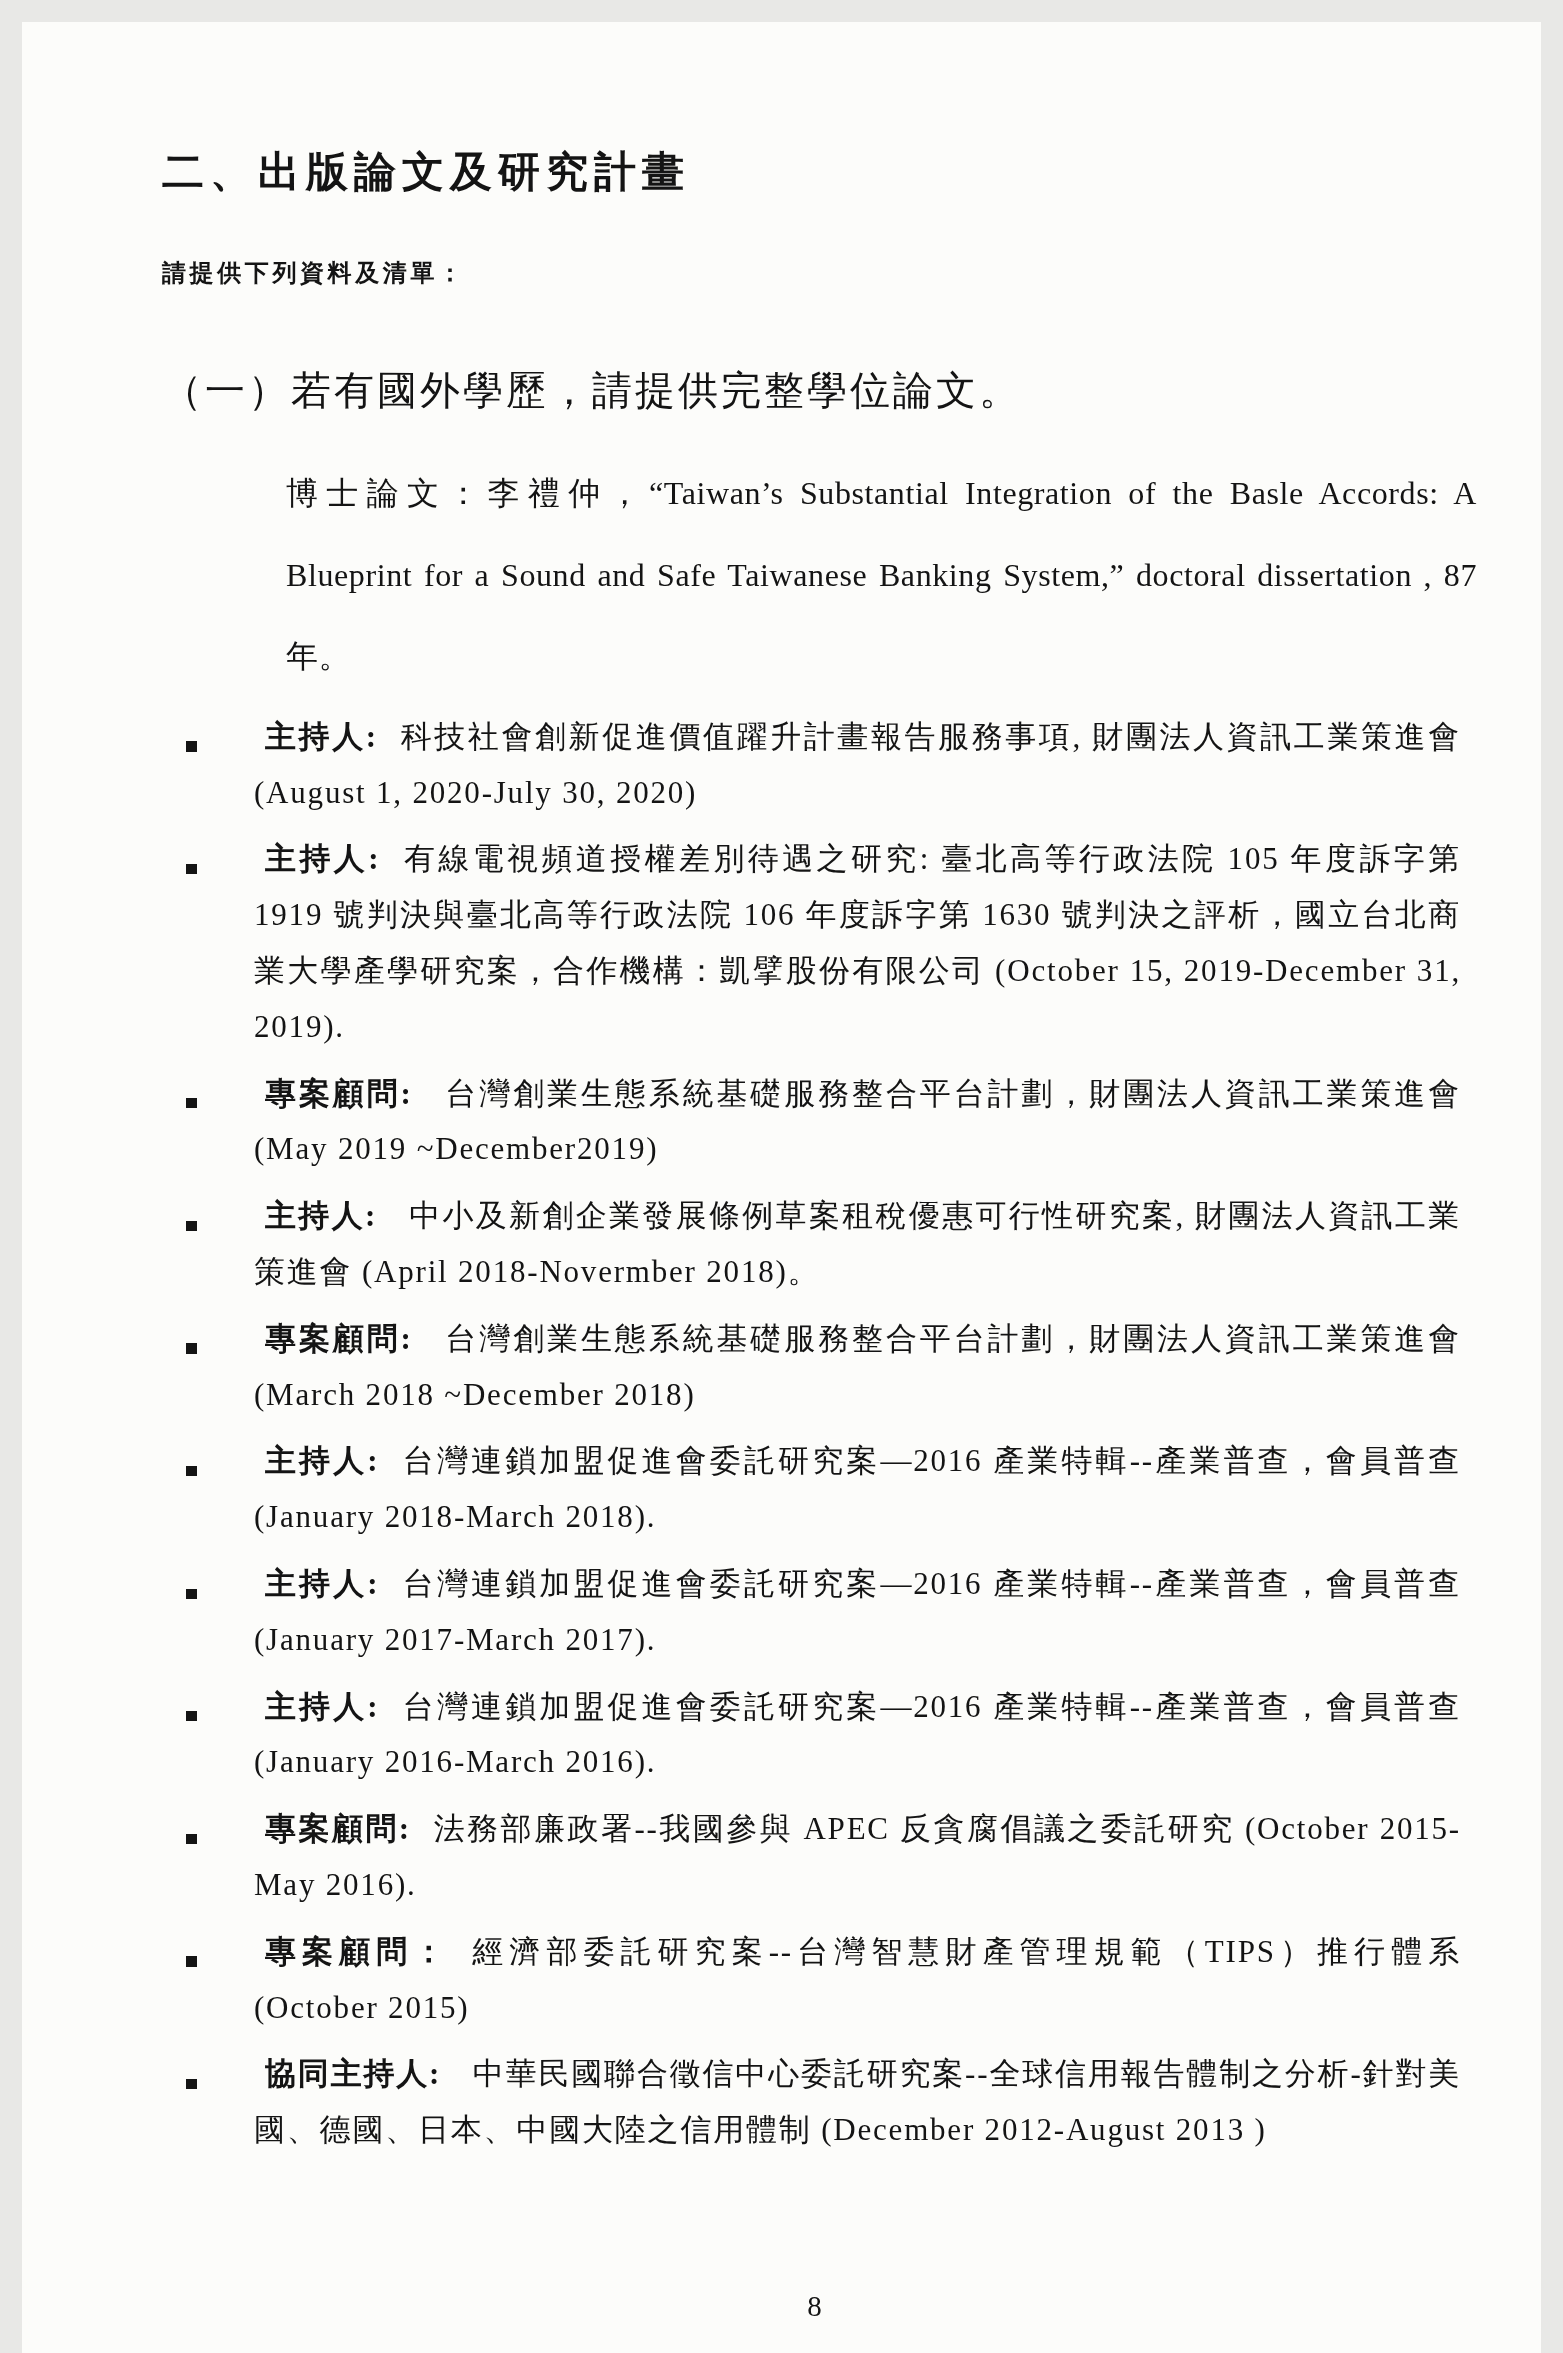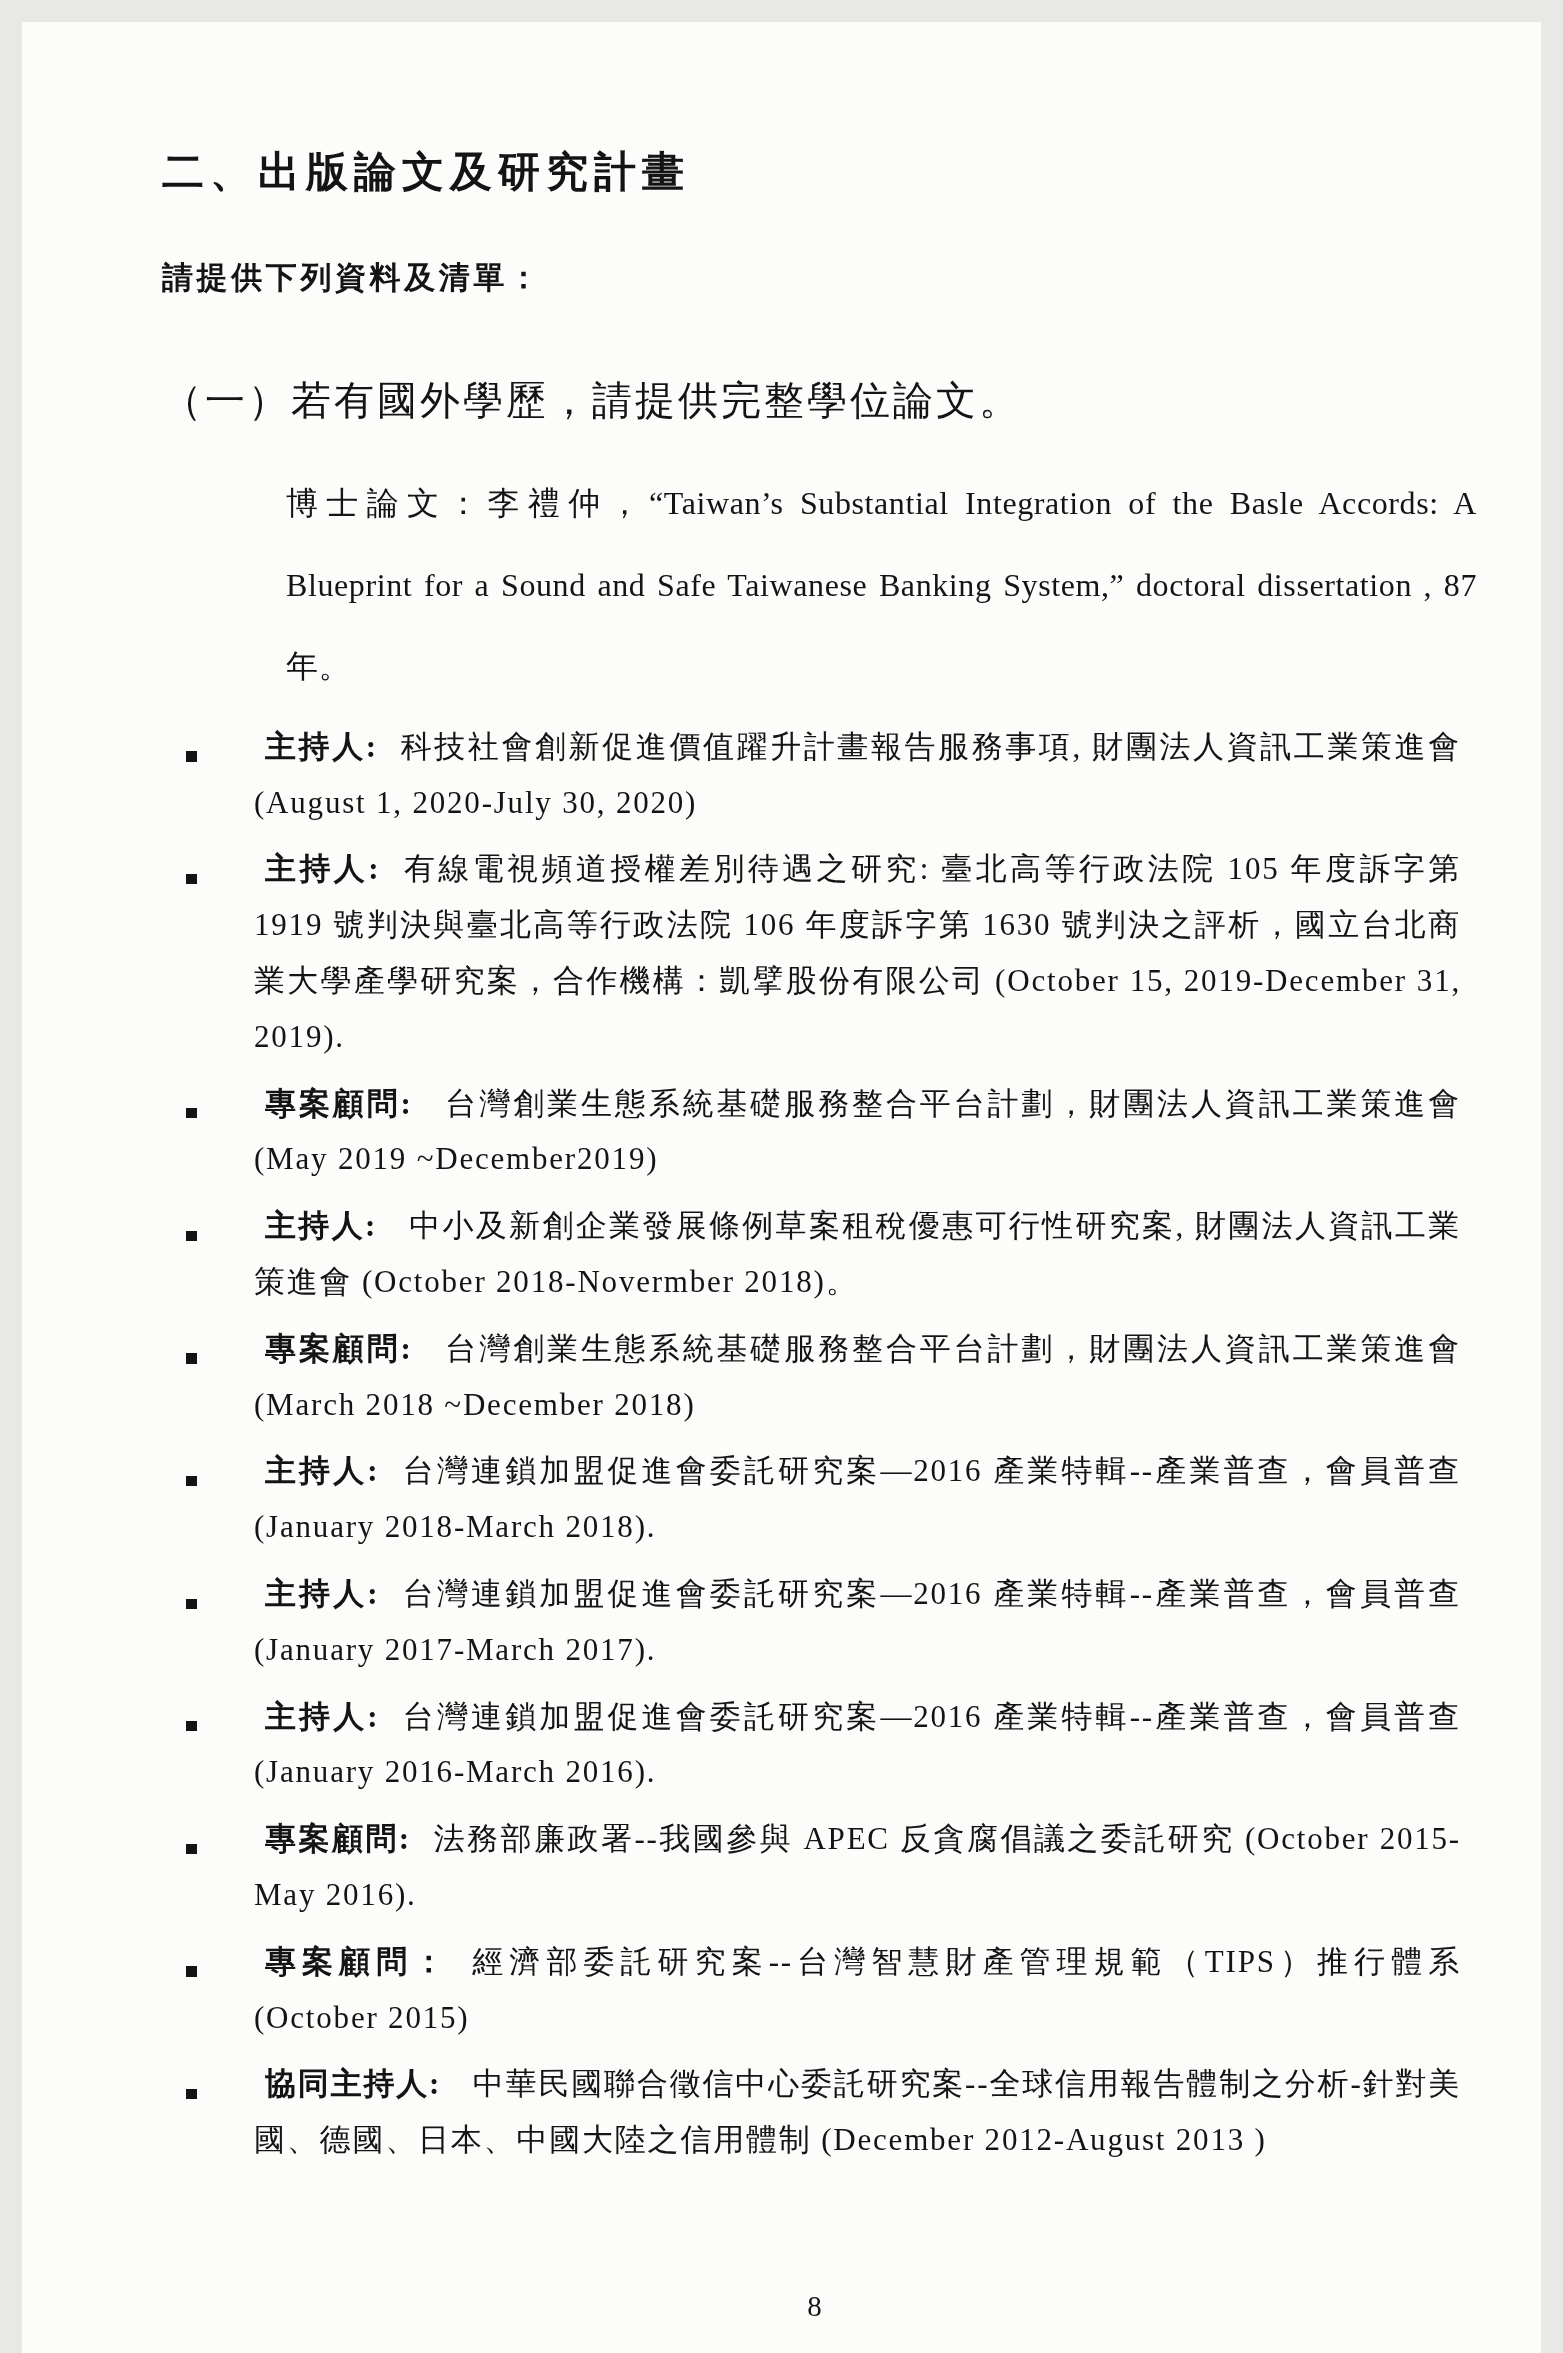--- a/index.html
+++ b/index.html
@@ -24,21 +24,21 @@
   }
 
   .doc-heading {
     font-size: 42px;
     font-weight: bold;
     letter-spacing: 6px;
     margin-bottom: 57px;
   }
 
   .doc-intro {
-    font-size: 31px;
+    font-size: 24px;
     font-weight: bold;
     letter-spacing: 3.6px;
     margin-bottom: 51px;
   }
 
   .section-lead {
     font-size: 40px;
     letter-spacing: 3px;
     line-height: 2.55;
   }
@@ -124,21 +124,21 @@
       <span class="project-label">主持人:</span><span>有線電視頻道授權差別待遇之研究: 臺北高等行政法院 105 年度訴字第 1919 號判決與臺北高等行政法院 106 年度訴字第 1630 號判決之評析，國立台北商業大學產學研究案，合作機構：凱擘股份有限公司 (October 15, 2019-December 31, 2019).</span>
     </li>
 
     <li class="project-item">
       <span class="bullet-square"></span>
       <span class="project-label">專案顧問:</span><span> 台灣創業生態系統基礎服務整合平台計劃，財團法人資訊工業策進會(May 2019 ~December2019)</span>
     </li>
 
     <li class="project-item">
       <span class="bullet-square"></span>
-      <span class="project-label">主持人:</span><span> 中小及新創企業發展條例草案租稅優惠可行性研究案, 財團法人資訊工業策進會 (October 2018-Novermber 2018)。</span>
+      <span class="project-label">主持人:</span><span> 中小及新創企業發展條例草案租稅優惠可行性研究案, 財團法人資訊工業策進會 (April 2018-Novermber 2018)。</span>
     </li>
 
     <li class="project-item">
       <span class="bullet-square"></span>
       <span class="project-label">專案顧問:</span><span> 台灣創業生態系統基礎服務整合平台計劃，財團法人資訊工業策進會 (March 2018 ~December 2018)</span>
     </li>
 
     <li class="project-item">
       <span class="bullet-square"></span>
       <span class="project-label">主持人:</span><span>台灣連鎖加盟促進會委託研究案—2016 產業特輯--產業普查，會員普查 (January 2018-March 2018).</span>

